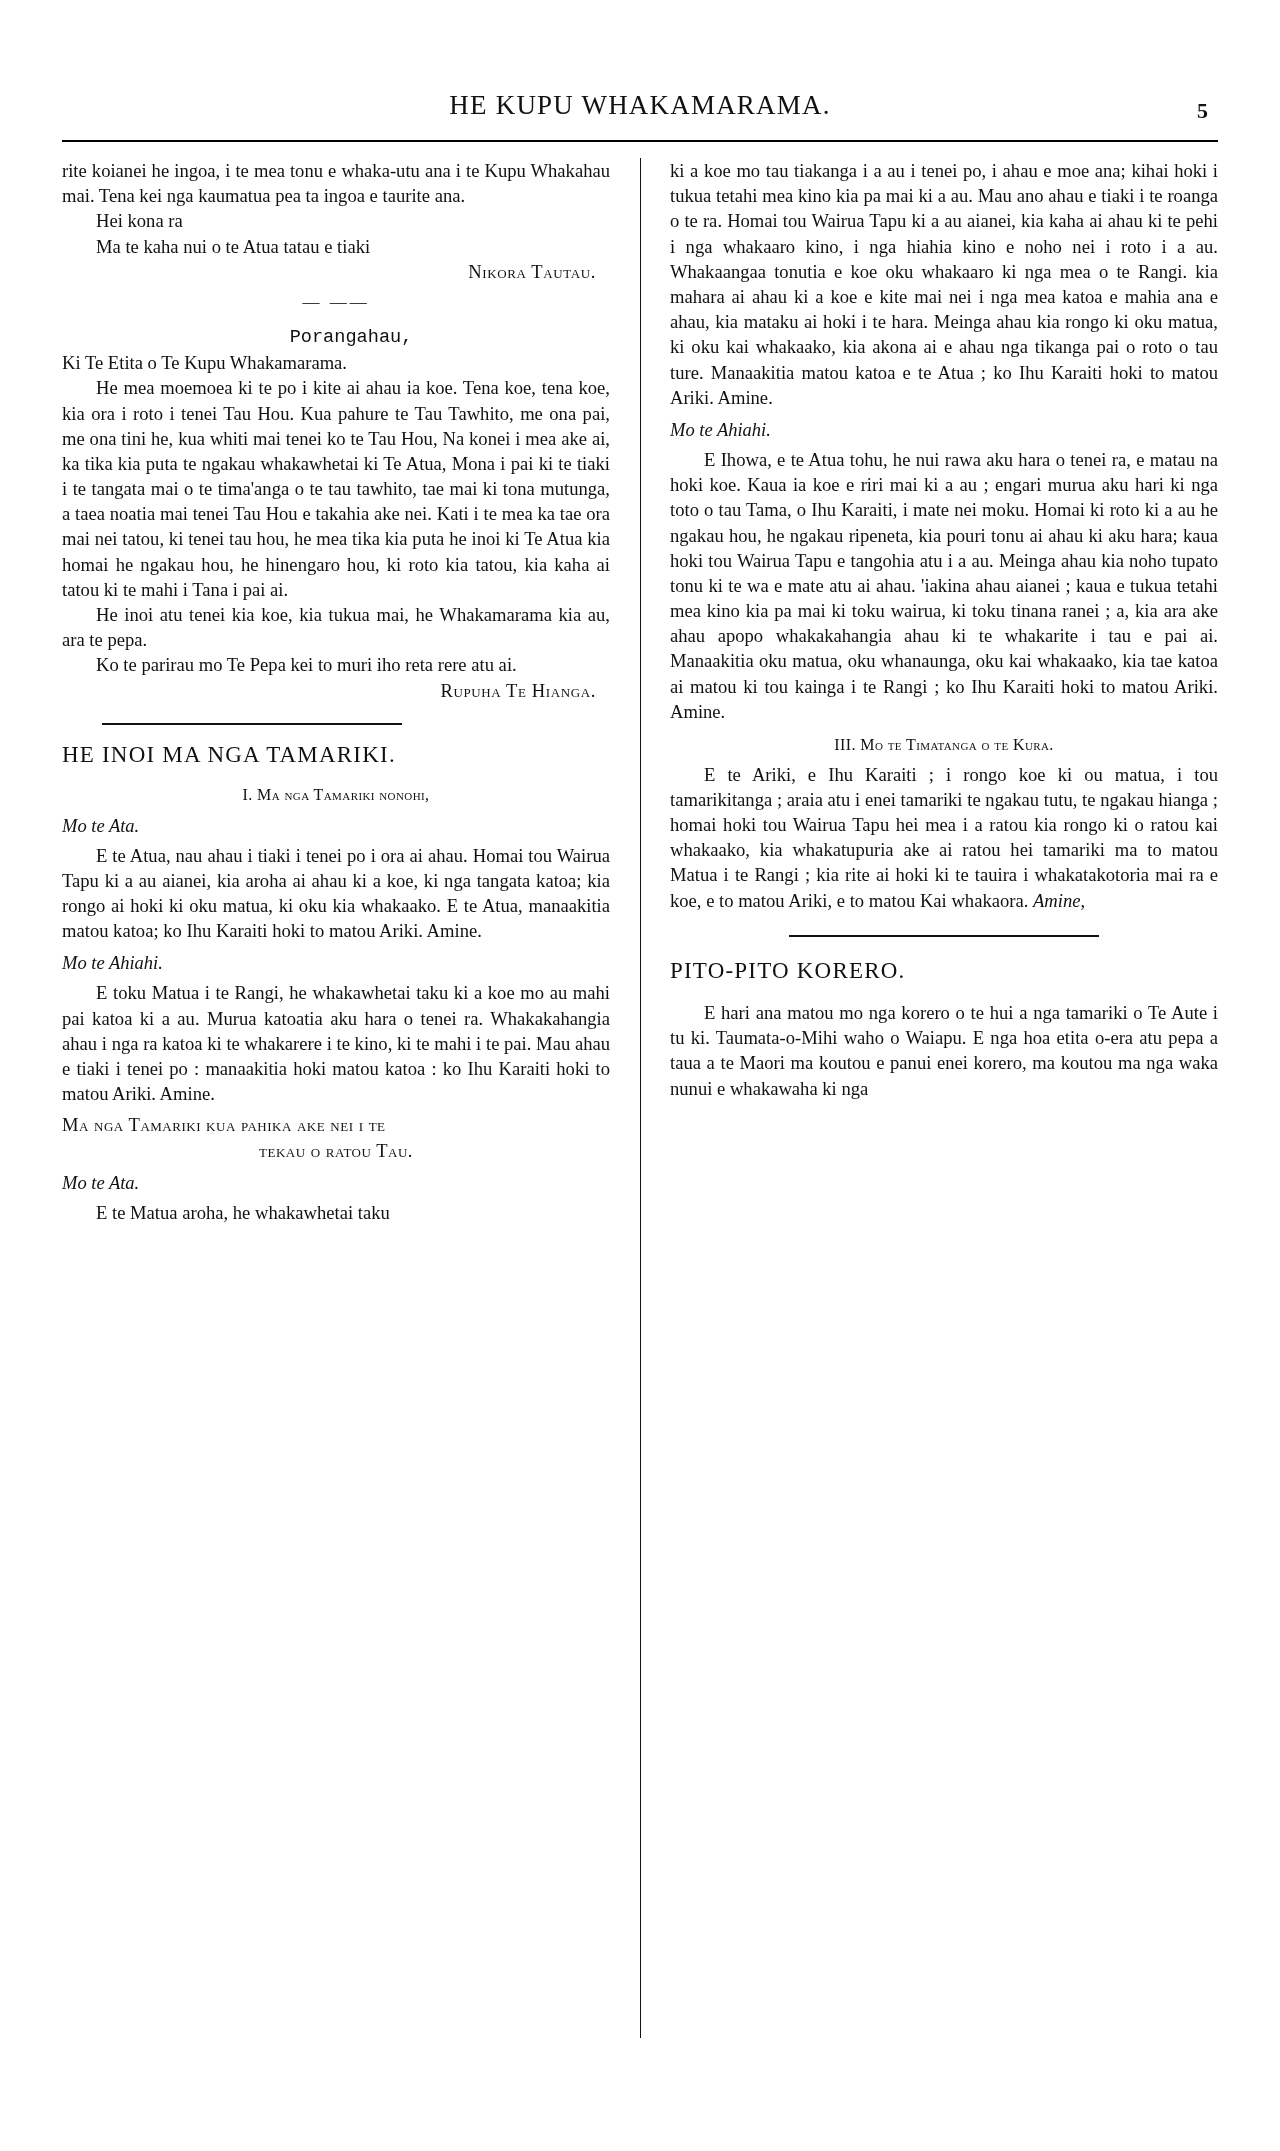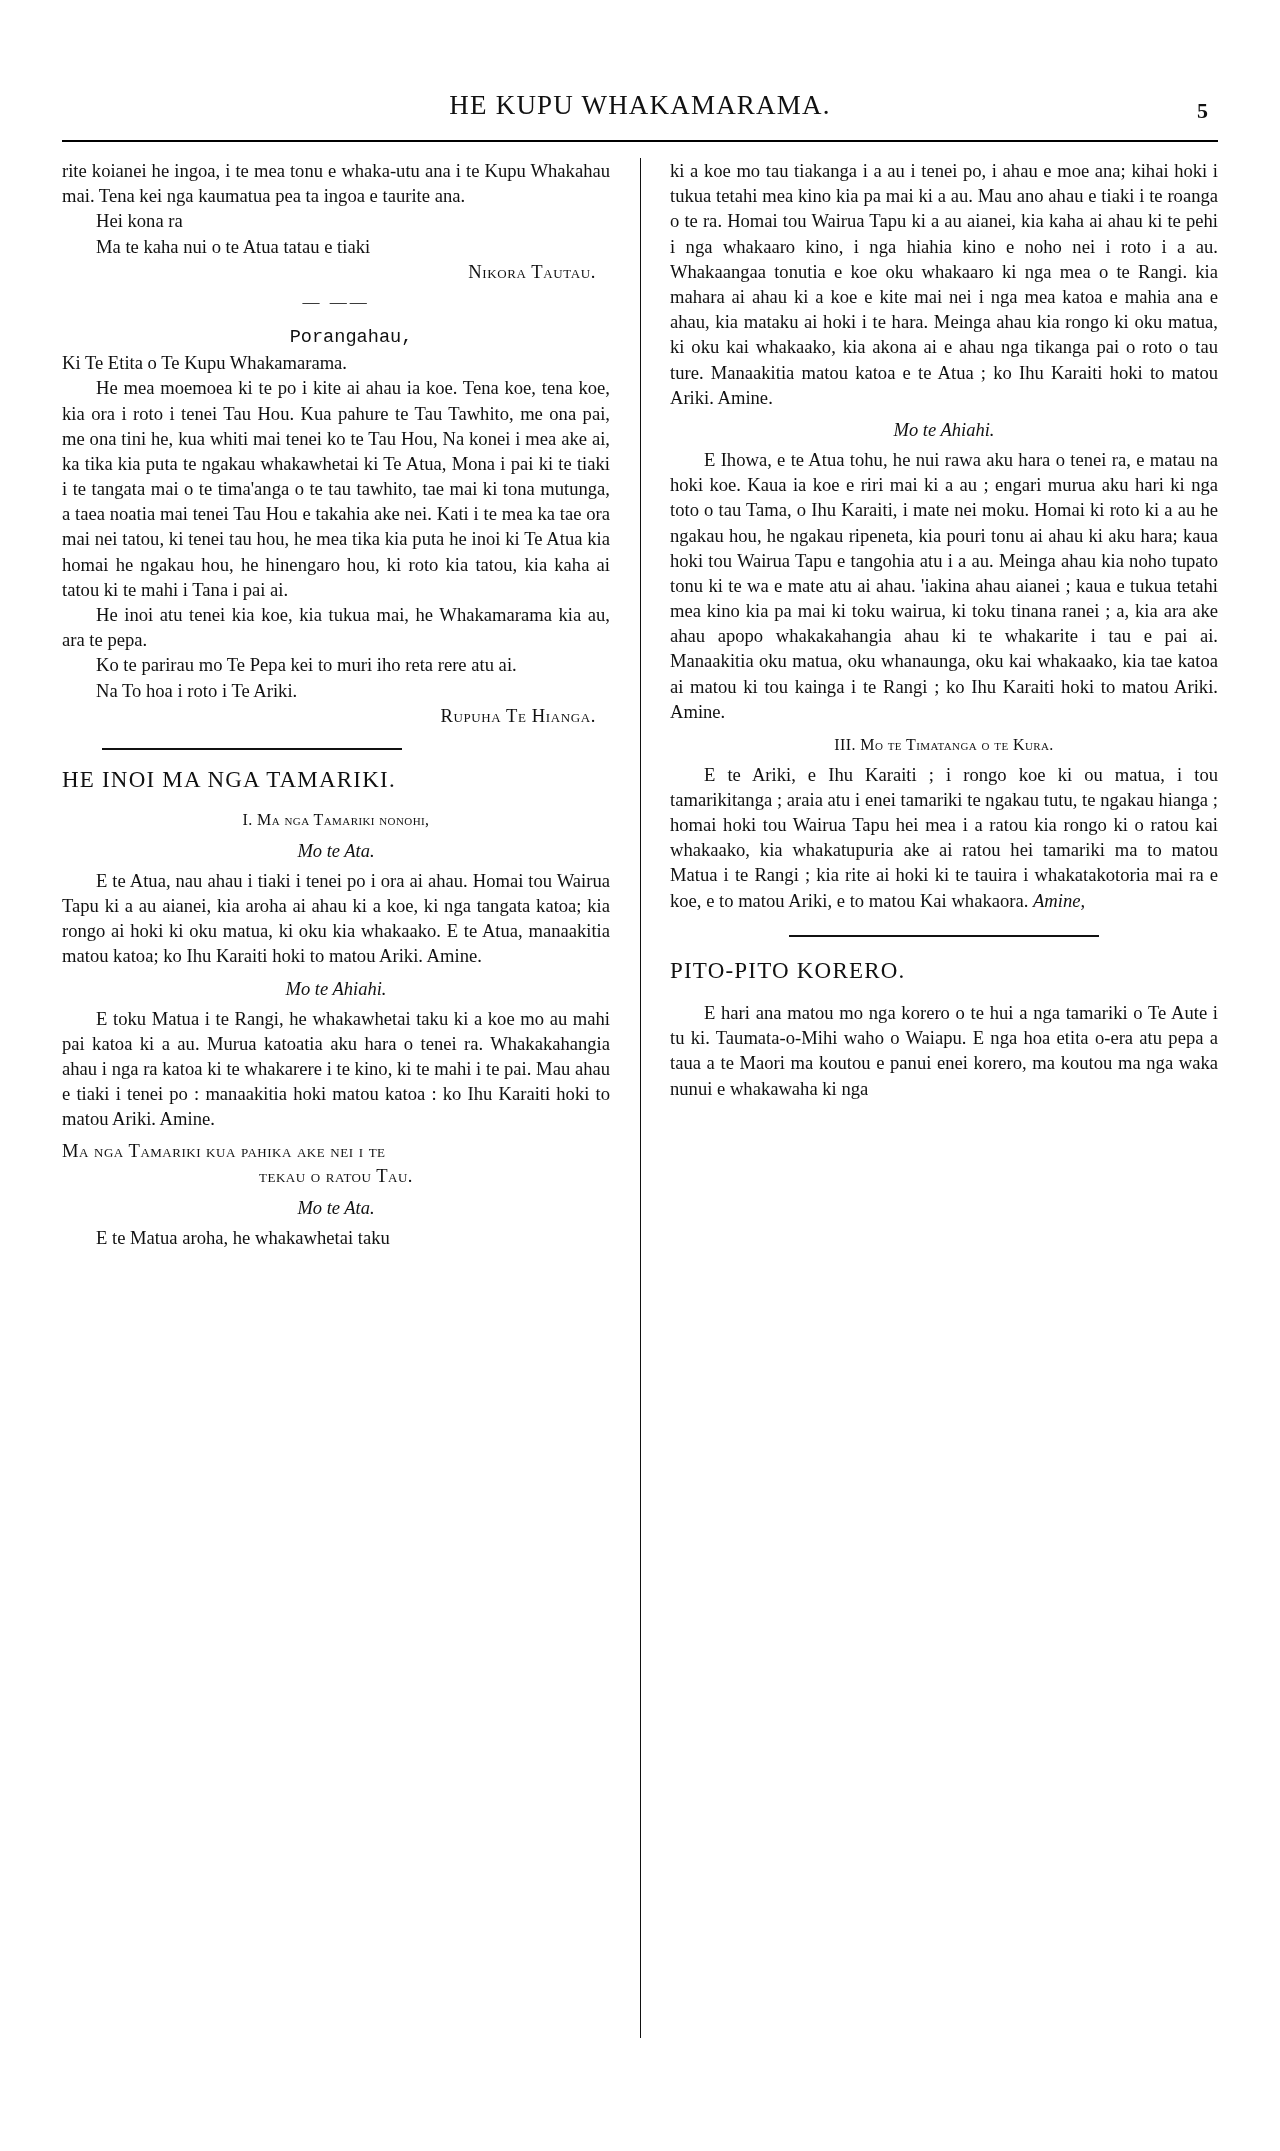--- a/index.html
+++ b/index.html
@@ -125,21 +125,20 @@
     margin: 8px 0 14px 0;
   }
   .sub-head {
     text-align: center;
     text-indent: 0;
     font-size: 16px;
     letter-spacing: 0.4px;
     margin: 10px 0 6px 0;
   }
   .ital-head {
-    text-align: center;
     text-indent: 0;
     font-style: italic;
     font-size: 18.5px;
     margin: 8px 0 4px 0;
   }
   .blockcaps {
     text-indent: 0;
     font-variant: small-caps;
     letter-spacing: 0.5px;
     margin-top: 6px;
@@ -180,21 +179,20 @@
       <p class="dash-sep">— ——</p>
 
       <div class="spacer-6"></div>
       <p class="dateline">
         <span class="city">Porangahau,</span>
       </p>
       <p class="noindent">Ki Te Etita o Te Kupu Whakamarama.</p>
       <p>He mea moemoea ki te po i kite ai ahau ia koe.   Tena koe, tena koe, kia ora i roto i tenei Tau Hou.   Kua pahure te Tau Tawhito, me ona pai, me ona tini he, kua whiti mai tenei ko te Tau Hou, Na konei i mea ake ai, ka tika kia puta te ngakau whakawhetai ki Te Atua, Mona i pai ki te tiaki i te tangata mai o te tima'anga o te tau tawhito, tae mai ki tona mutunga, a taea noatia mai tenei Tau Hou e takahia ake nei. Kati i te mea ka tae ora mai nei tatou, ki tenei tau hou, he mea tika kia puta he inoi ki Te Atua kia homai he ngakau hou, he hinengaro hou, ki roto kia tatou, kia kaha ai tatou ki te mahi i Tana i pai ai.</p>
       <p>He inoi atu tenei kia koe, kia tukua mai, he Whakamarama kia au, ara te pepa.</p>
       <p>Ko te parirau mo Te Pepa kei to muri iho reta rere atu ai.</p>
-      <p>Na To hoa i roto i Te Ariki.</p>
       <p class="sig">Rupuha Te Hianga.</p>
 
       <hr class="hr-dashed">
 
       <p class="sec-head">HE INOI MA NGA TAMARIKI.</p>
 
       <p class="sub-head smallcaps">I. Ma nga Tamariki nonohi,</p>
 
       <p class="ital-head">Mo te Ata.</p>
       <p>E te Atua, nau ahau i tiaki i tenei po i ora ai ahau.   Homai tou Wairua Tapu ki a au aianei, kia aroha ai ahau ki a koe, ki nga tangata katoa; kia rongo ai hoki ki oku matua, ki oku kia whakaako.   E te Atua, manaakitia matou katoa; ko Ihu Karaiti hoki to matou Ariki.   Amine.</p>

